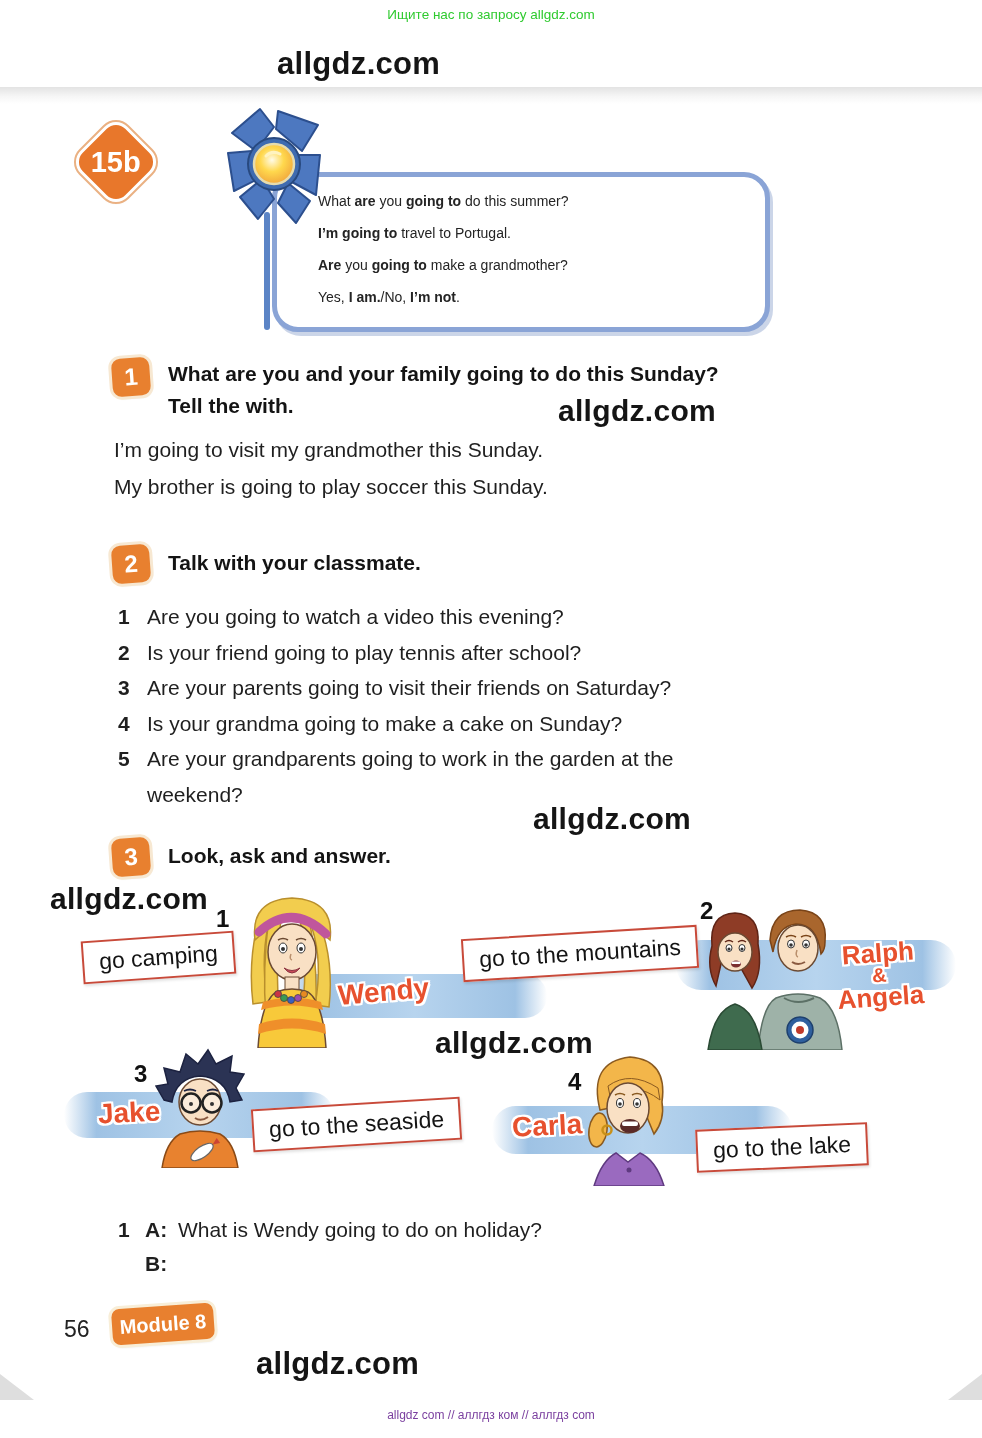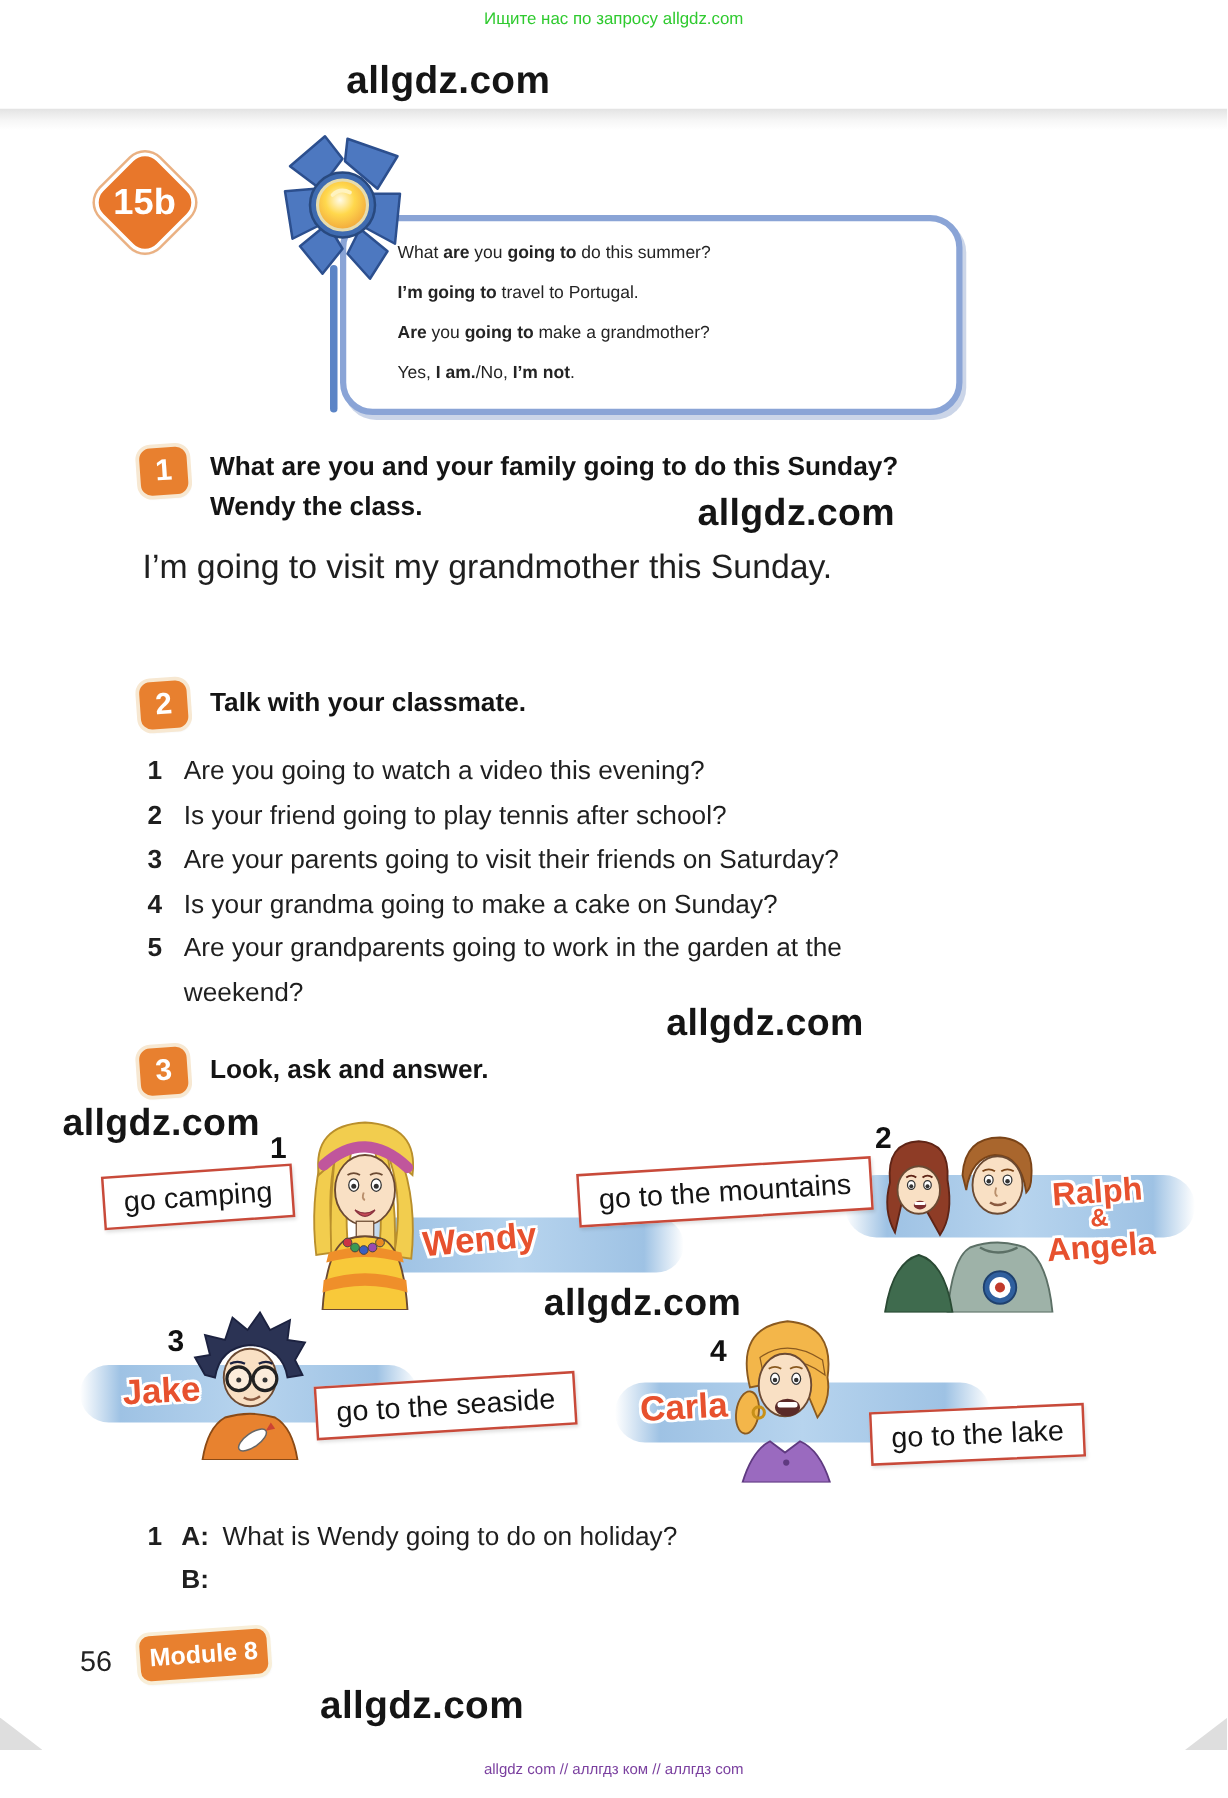--- a/index.html
+++ b/index.html
@@ -37,21 +37,21 @@
   .bubble-text{position:absolute;left:318px;top:185px;z-index:3;font-size:14px;
                line-height:32px;color:#242424;}
   .bubble-text .b,.bold{font-weight:700;}
 
   
   .exbadge{position:absolute;width:38px;height:38px;background:#e8802f;border-radius:9px;
            color:#fff;font-weight:700;font-size:24px;display:flex;align-items:center;
            justify-content:center;transform:rotate(-4deg);
            box-shadow:0 0 0 3px #f7e8d2,1px 2px 2px rgba(0,0,0,.18);}
   .h-bold{position:absolute;font-weight:700;font-size:21px;color:#141414;}
-  .body-line{position:absolute;font-size:27px;color:#1f1f1f;}
+  .body-line{position:absolute;font-size:21px;color:#1f1f1f;}
 
   .qlist{position:absolute;left:118px;top:599px;width:660px;margin:0;padding:0;list-style:none;}
   .qlist li{display:flex;font-size:21px;line-height:35.5px;color:#1f1f1f;}
   .qlist .qnum{width:29px;flex:none;font-weight:700;}
   .qlist .qtext{flex:0 1 600px;max-width:600px;}
 
   
   .swoosh{position:absolute;border-radius:60px;z-index:1;
           background:linear-gradient(90deg,rgba(150,190,230,0) 0%,#9ec2e4 12%,#b7d4ee 50%,#9ec2e4 88%,rgba(150,190,230,0) 100%);}
   .cnum{position:absolute;font-weight:700;font-size:24px;color:#111;z-index:3;}
@@ -118,23 +118,24 @@
     <div><span>What </span><span class="b">are</span><span> you </span><span class="b">going to</span><span> do this summer?</span></div>
     <div><span class="b">I’m going to</span><span> travel to Portugal.</span></div>
     <div><span class="b">Are</span><span> you </span><span class="b">going to</span><span> make a grandmother?</span></div>
     <div><span>Yes, </span><span class="b">I am.</span><span>/No, </span><span class="b">I’m not</span><span>.</span></div>
   </div>
 
   <div class="exbadge" style="left:112px;top:358px;">
     <span>1</span>
   </div>
   <div class="h-bold" style="left:168px;top:362px;">What are you and your family going to do this Sunday?</div>
-  <div class="h-bold" style="left:168px;top:394px;">Wendy the class.</div>
+  <div class="h-bold" style="left:168px;top:394px;">Tell the with.</div>
   <div class="wm" style="left:558px;top:394px;">allgdz.com</div>
   <div class="body-line" style="left:114px;top:438px;">I’m going to visit my grandmother this Sunday.</div>
+  <div class="body-line" style="left:114px;top:475px;">My brother is going to play soccer this Sunday.</div>
 
   <div class="exbadge" style="left:112px;top:545px;">
     <span>2</span>
   </div>
   <div class="h-bold" style="left:168px;top:551px;">Talk with your classmate.</div>
   <ul class="qlist">
     <li>
       <span class="qnum">1</span>
       <span class="qtext">Are you going to watch a video this evening?</span>
       </li>

